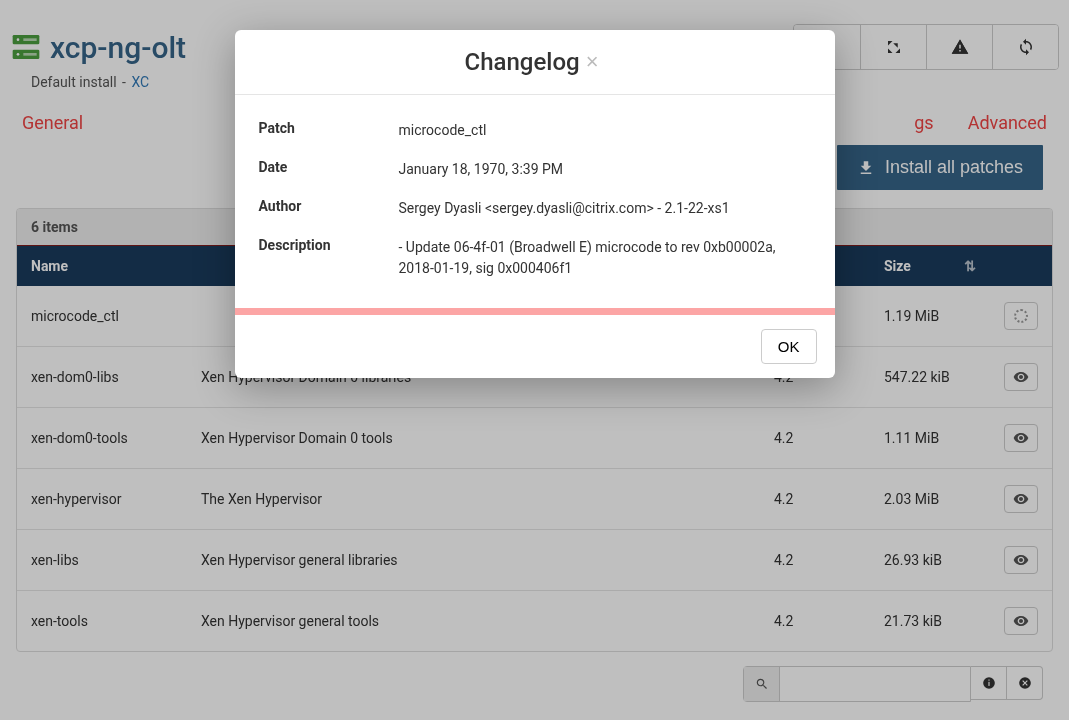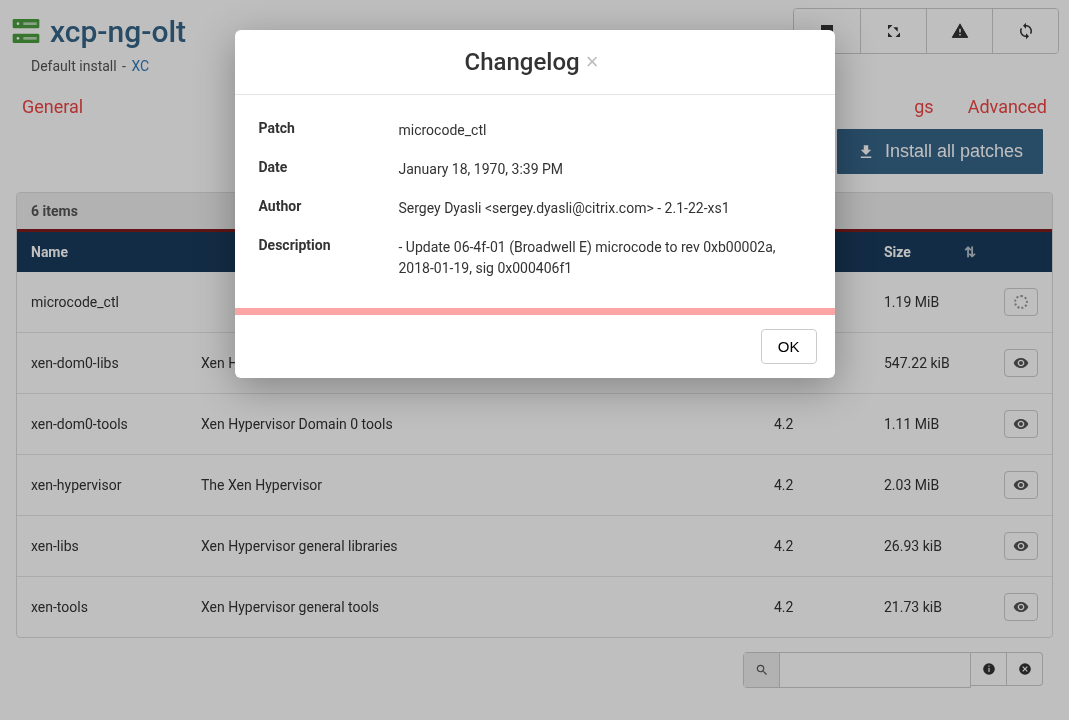--- a/index.html
+++ b/index.html
@@ -1,34 +1,34 @@
 <!DOCTYPE html>
 <html><head>
 <meta charset="utf-8">
 <style>
   * { box-sizing: border-box; }
   html, body { margin: 0; padding: 0; font-family: -apple-system, BlinkMacSystemFont, "Segoe UI", Roboto, "Helvetica Neue", Arial, sans-serif; font-size: 14px; color: #333; background: #fff; }
   body { width: 1069px; height: 720px; overflow: hidden; position: relative; }
   .page { padding: 0 10px; }
-  .header-row { display: flex; align-items: center; justify-content: space-between; padding-top: 8px; }
+  .header-row { display: flex; align-items: center; justify-content: space-between; padding-top: 24px; }
   .title-group { display: flex; align-items: center; gap: 8px; }
   .server-icon { width: 32px; height: 32px; }
   .page-title { font-size: 30px; font-weight: 500; color: #366488; margin: 0; }
   .breadcrumb { font-size: 14px; color: #555; padding: 4px 0 12px 2px; margin-left: 19px; }
   .breadcrumb .link { color: #337ab7; }
   .breadcrumb .sep { margin: 0 2px; }
   .action-btns { display: flex; border: 1px solid #ccc; border-radius: 4px; overflow: hidden; }
   .action-btns .btn { width: 66px; height: 44px; display: flex; align-items: center; justify-content: center; background: #fff; border: none; border-left: 1px solid #ccc; cursor: pointer; }
   .action-btns .btn:first-child { border-left: none; }
   .tabs { display: flex; gap: 34px; padding: 10px 12px 12px; font-size: 18px; color: #ef4444; }
   .tabs .tab { cursor: pointer; }
   .install-bar { display: flex; justify-content: flex-end; padding: 0 16px 18px; }
   .install-btn { background: #366488; color: #fff; border: none; border-radius: 1px; padding: 12px 20px; font-size: 18px; cursor: pointer; display: flex; align-items: center; gap: 10px; }
   .panel { margin: 0 6px; border: 1px solid #ddd; border-radius: 4px; overflow: hidden; }
-  .panel-head { background: #eeeeee; padding: 10px 14px; font-size: 14px; color: #555; font-weight: bold; border-bottom: 3px solid #7f1d1d; }
+  .panel-head { background: #eeeeee; padding: 10px 14px; font-size: 14px; color: #555; font-weight: bold; border-bottom: 1px solid #7f1d1d; }
   table { width: 100%; border-collapse: collapse; }
   thead th { background: #1a3b5c; color: #fff; text-align: left; font-weight: bold; padding: 12px 14px; font-size: 14px; }
   thead th.col-actions { width: 56px; }
   thead th .sort { float: right; opacity: 0.7; }
   tbody td { padding: 16px 14px; border-top: 1px solid #e5e5e5; color: #333; vertical-align: middle; }
   tbody tr:first-child td { border-top: none; }
   .eye-btn, .spin-btn { width: 34px; height: 28px; border: 1px solid #ccc; border-radius: 4px; background: #fff; display: flex; align-items: center; justify-content: center; cursor: pointer; color: #555; }
   .footer-bar { display: flex; justify-content: flex-end; padding: 14px 16px 0; gap: 0; }
   .footer-bar .search { display: flex; border: 1px solid #ccc; border-radius: 4px 0 0 4px; }
   .footer-bar .search .icon-box { width: 36px; height: 34px; display: flex; align-items: center; justify-content: center; background: #eee; border-right: 1px solid #ccc; }

